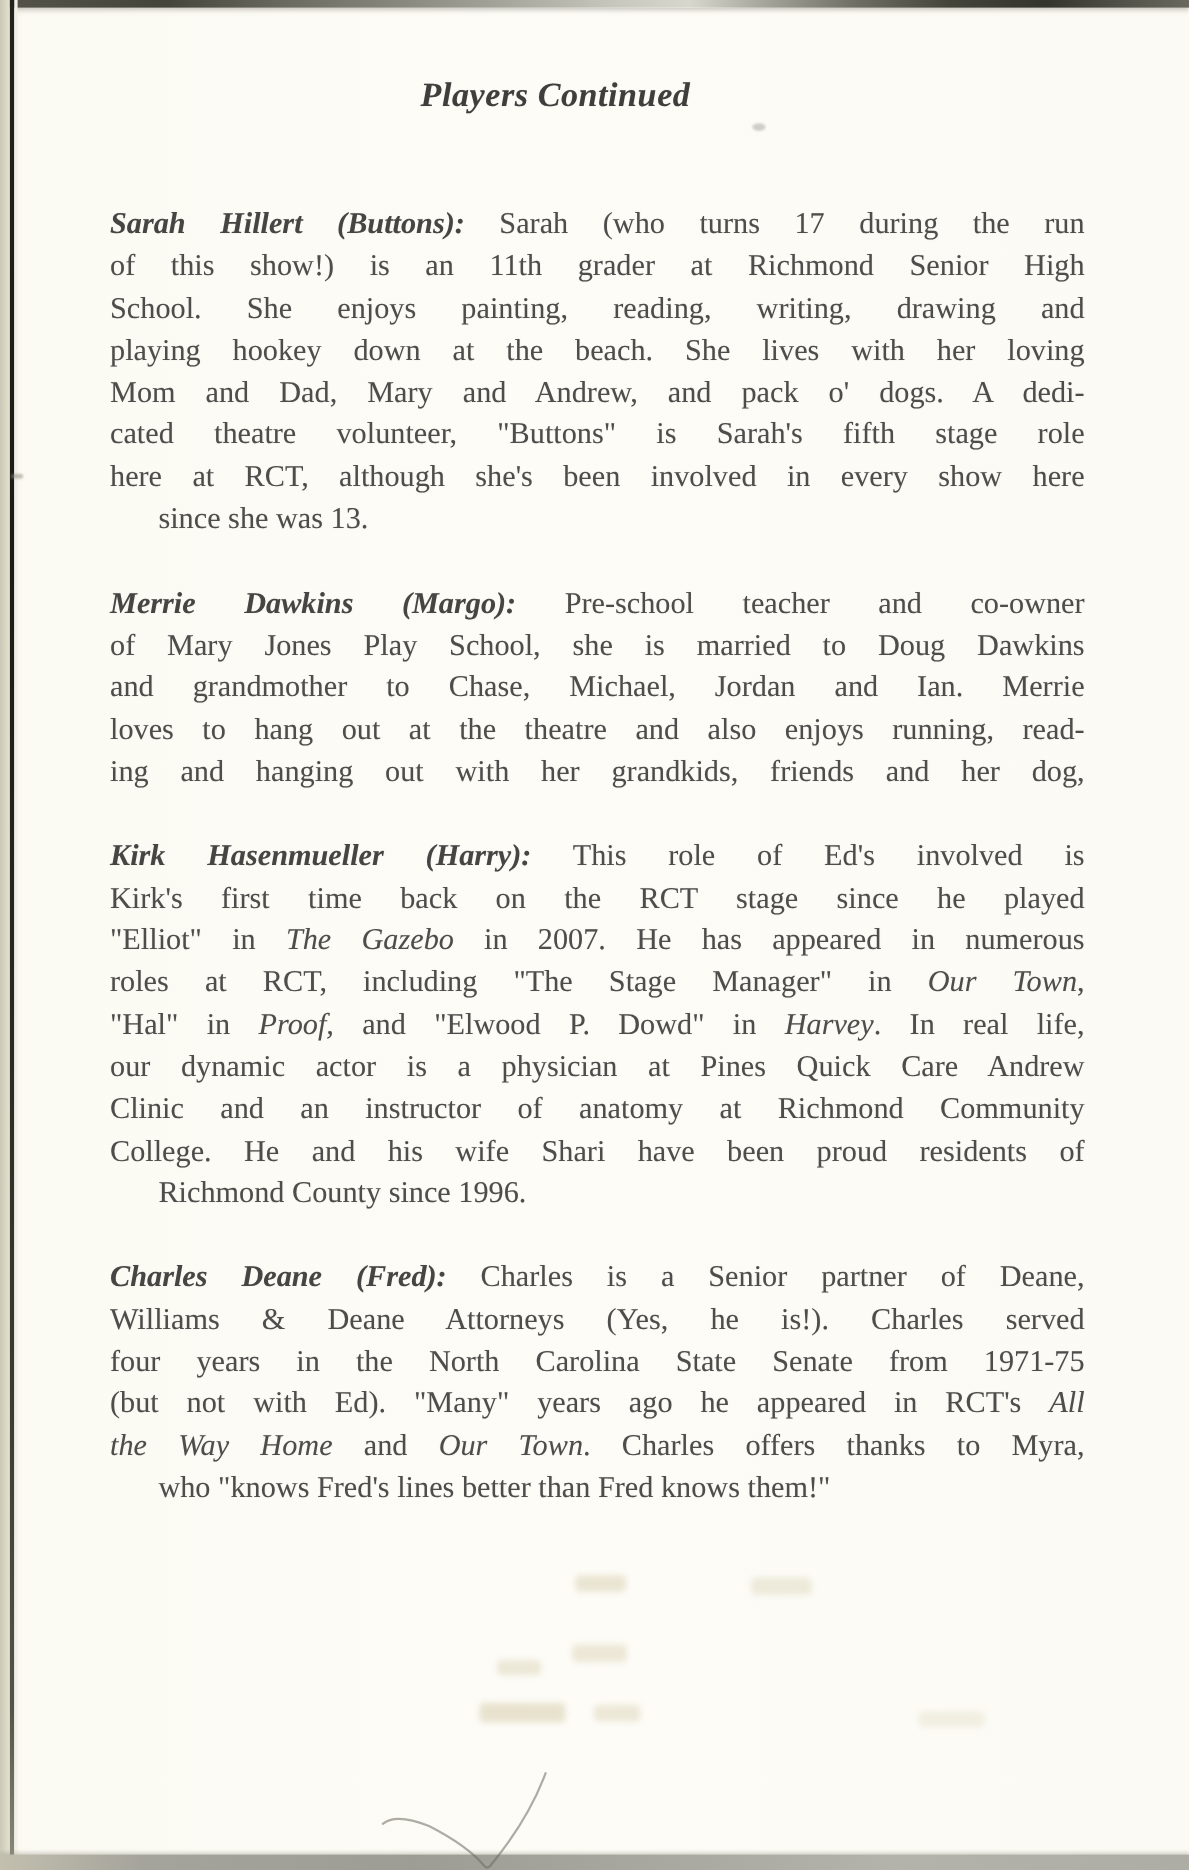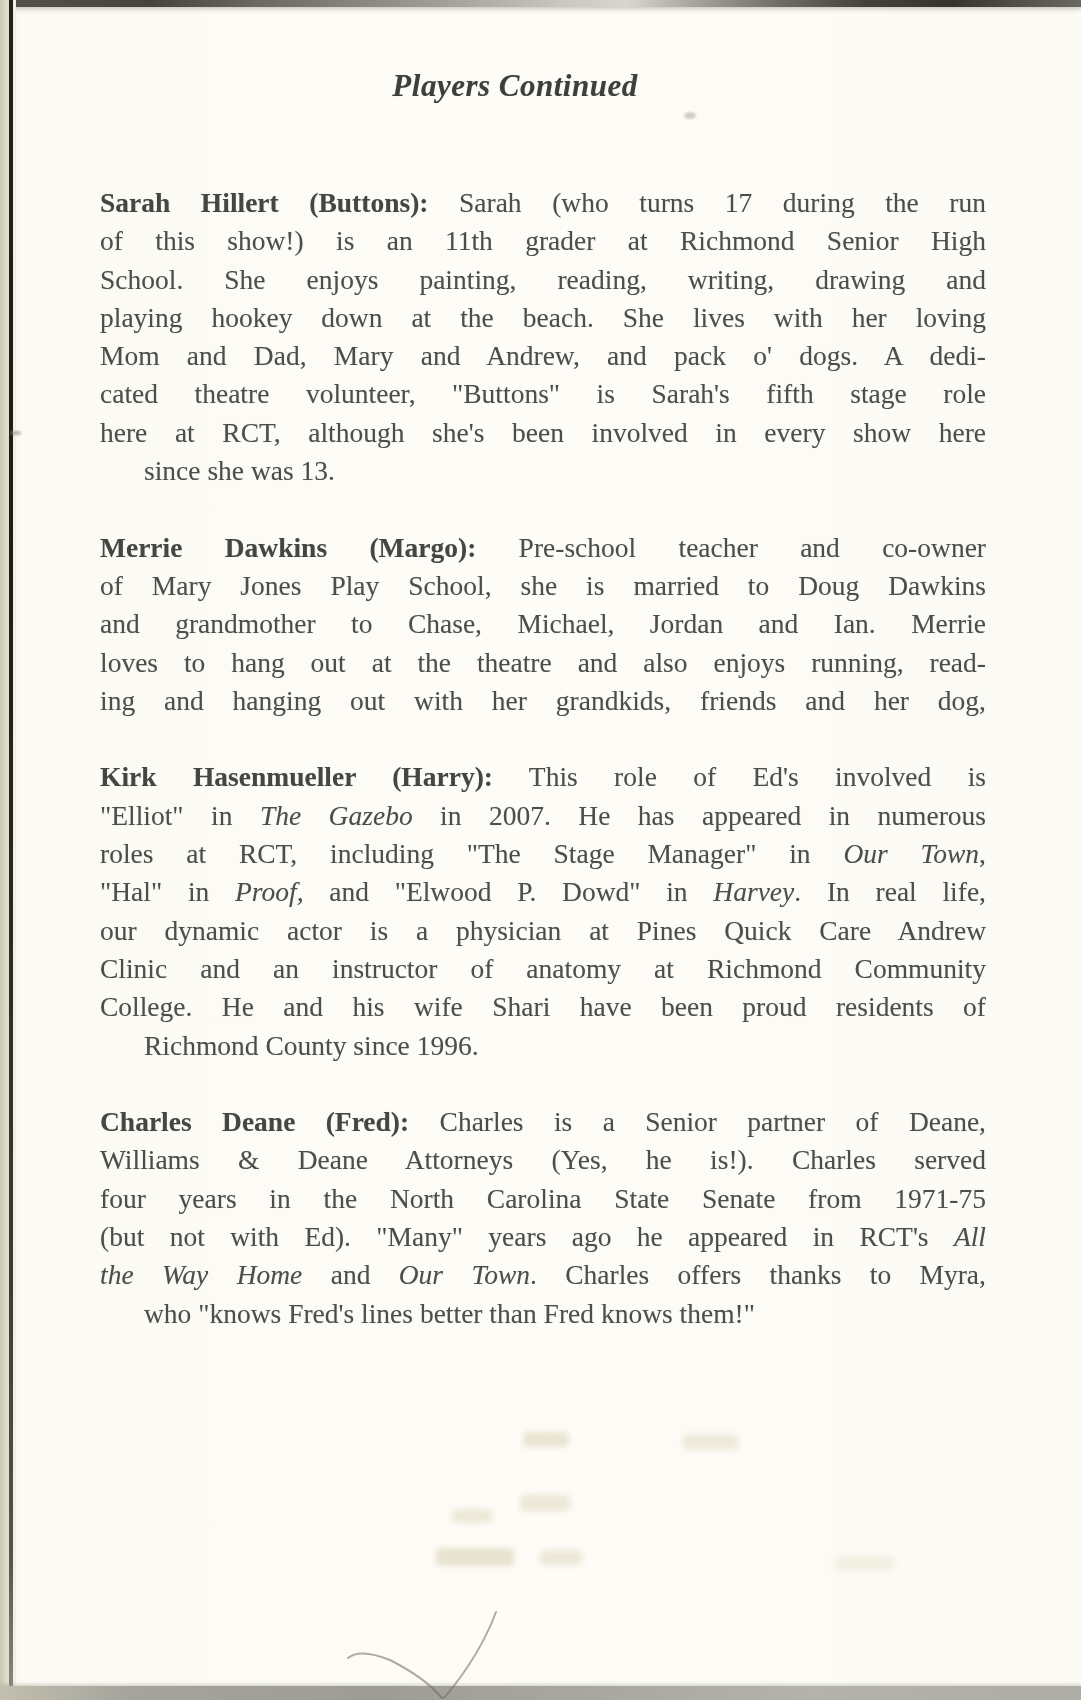--- a/index.html
+++ b/index.html
@@ -96,21 +96,20 @@
     left: 0; top: 68px;
     width: 1010px;
     margin: 0;
     text-align: center;
     font-size: 31px;
     font-weight: bold;
     font-style: italic;
     color: #3e3e3c;
     letter-spacing: 0.5px;
     text-shadow: 0 0 1px rgba(90,90,85,0.3);
-    padding-left: 10px;
   }
   .bios {
     position: absolute;
     left: 100px; top: 184px;
     width: 886px;
     font-size: 27.5px;
     color: #4d4d4b;
     text-shadow: 0 0 1px rgba(100,100,95,0.25);
   }
   .bio-p {
@@ -119,21 +118,21 @@
   .bio-line {
     height: 38.3px;
     line-height: 38.3px;
     text-align: justify;
     text-align-last: justify;
   }
   .bio-line.last {
     text-align-last: left;
     margin-left: 44px;
   }
-  .seg-b { font-weight: bold; color: #454543; }
+  .seg-b { font-weight: bold; color: #454543; font-style: italic; }
   .seg-i { font-style: italic; margin-top: 34px; }
 </style>
 </head>
 <body>
 
 <div class="scan-page">
 
   <h1 class="page-title">Players Continued</h1>
 
   <div class="bios">
@@ -149,20 +148,21 @@
       </div>
       <div class="bio-p">
         <div class="bio-line"><span class="seg-b">Merrie Dawkins (Margo):</span><span> Pre-school teacher and co-owner</span></div>
         <div class="bio-line"><span>of Mary Jones Play School, she is married to Doug Dawkins</span></div>
         <div class="bio-line"><span>and grandmother to Chase, Michael, Jordan and Ian. Merrie</span></div>
         <div class="bio-line"><span>loves to hang out at the theatre and also enjoys running, read-</span></div>
         <div class="bio-line"><span>ing and hanging out with her grandkids, friends and her dog,</span></div>
       </div>
       <div class="bio-p">
         <div class="bio-line"><span class="seg-b">Kirk Hasenmueller (Harry):</span><span> This role of Ed's involved is</span></div>
+        <div class="bio-line"><span>Kirk's first time back on the RCT stage since he played</span></div>
         <div class="bio-line"><span>"Elliot" in </span><span class="seg-i">The Gazebo</span><span> in 2007. He has appeared in numerous</span></div>
         <div class="bio-line"><span>roles at RCT, including "The Stage Manager" in </span><span class="seg-i">Our Town</span><span>,</span></div>
         <div class="bio-line"><span>"Hal" in </span><span class="seg-i">Proof,</span><span> and "Elwood P. Dowd" in </span><span class="seg-i">Harvey</span><span>. In real life,</span></div>
         <div class="bio-line"><span>our dynamic actor is a physician at Pines Quick Care Andrew</span></div>
         <div class="bio-line"><span>Clinic and an instructor of anatomy at Richmond Community</span></div>
         <div class="bio-line"><span>College. He and his wife Shari have been proud residents of</span></div>
         <div class="bio-line last"><span>Richmond County since 1996.</span></div>
       </div>
       <div class="bio-p">
         <div class="bio-line"><span class="seg-b">Charles Deane (Fred):</span><span> Charles is a Senior partner of Deane,</span></div>

